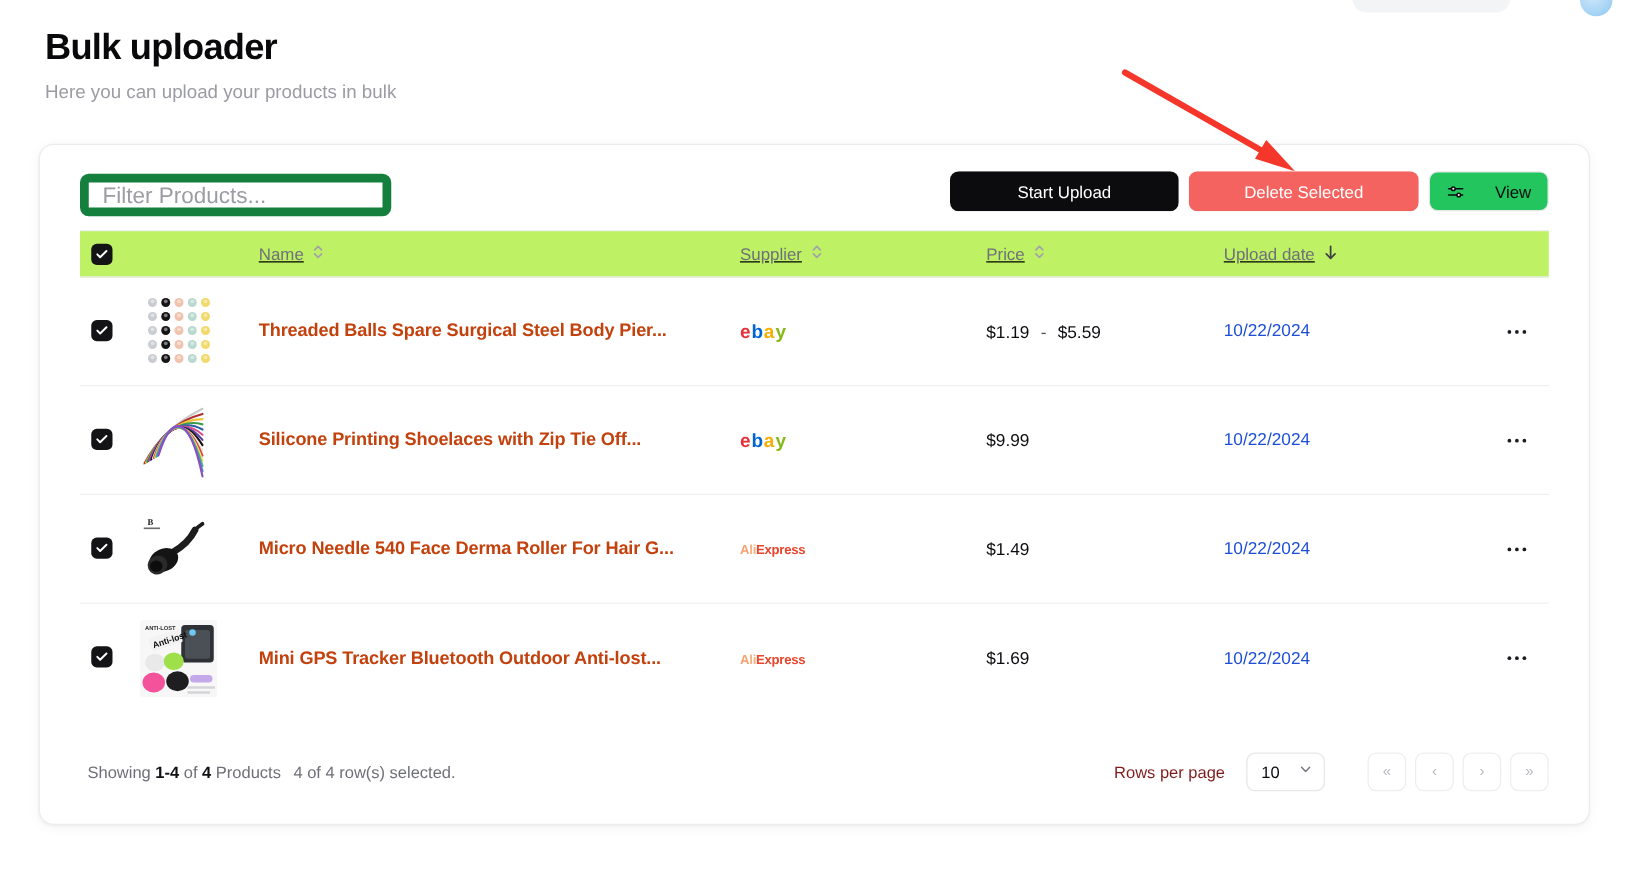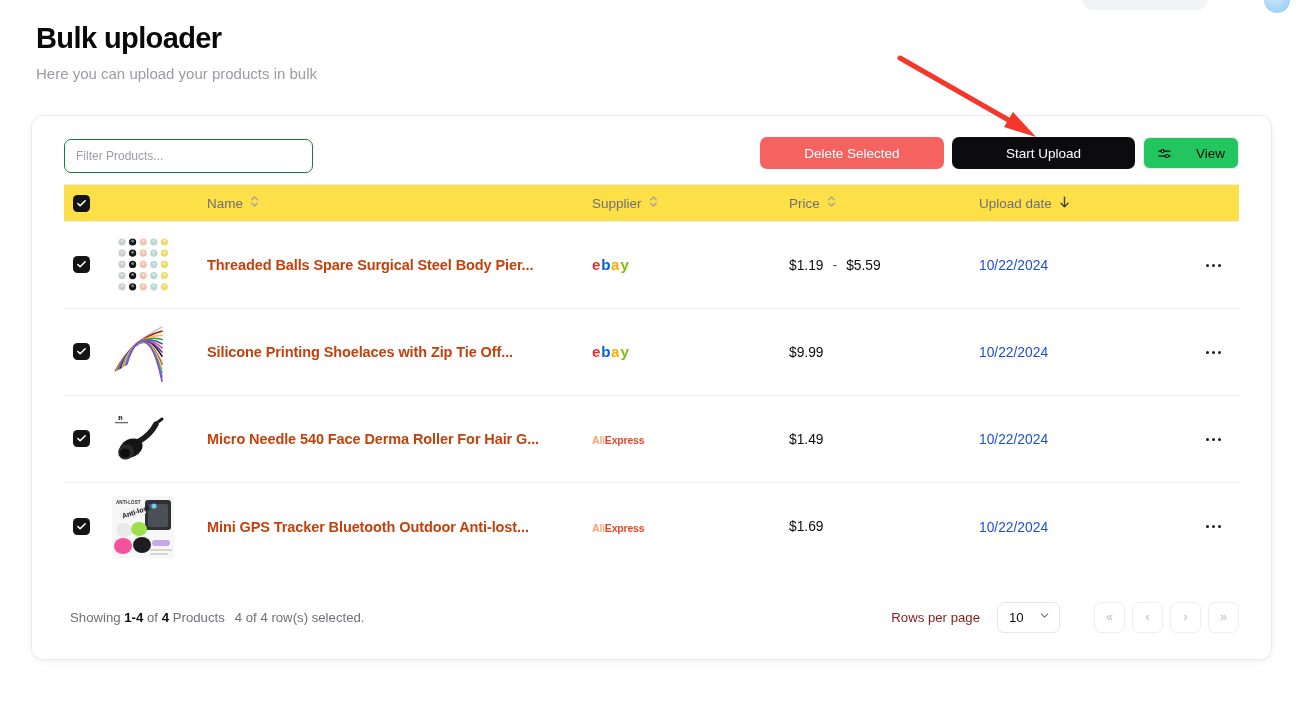--- a/index.html
+++ b/index.html
@@ -42,22 +42,22 @@
     box-shadow: 0 2px 10px rgba(0,0,0,0.045), 0 1px 2px rgba(0,0,0,0.03);
   }
 
   
   .toolbar {
     position: absolute; left: 32px; top: 23px; right: 32px; height: 34px;
   }
   .filter-input {
     position: absolute; left: 0; top: 0;
     width: 249px; height: 34px;
-    border: 1px solid #15803d; border-radius: 7px;
-    font-size: 12px; color: #0b0b0f;
+    border: 7px solid #15803d; border-radius: 7px;
+    font-size: 18px; color: #0b0b0f;
     padding: 0 11px; background: #fff;
     font-family: "Liberation Sans", sans-serif;
     outline: none;
   }
   .filter-input::placeholder { color: #9c9ca4; }
 
   .btn-row { position: absolute; right: 0; top: -2px; display: flex; align-items: center; gap: 8px; }
   .btn {
     height: 32px; border-radius: 7px; border: 1px solid transparent;
     font-size: 13.5px; font-weight: 500;
@@ -73,21 +73,22 @@
   }
   .btn-ghost svg { display:block; }
 
   
   .table { position: absolute; left: 32px; top: 68px; right: 32px; }
   .thead {
     display: flex; align-items: center;
     height: 38px;
     border-top: 1px solid #ededef;
     border-bottom: 1px solid #ededef;
-    background: #fde047;
+    background: #bef264;
+    text-decoration: underline;
   }
   .th {
     font-size: 13.5px; color: #6f6f79; font-weight: 400;
     display: flex; align-items: center; gap: 6px;
   }
   .c-check  { width: 48px; flex: none; padding-left: 9px; }
   .c-img    { width: 95px; flex: none; }
   .c-name   { width: 385px; flex: none; }
   .c-supp   { width: 197px; flex: none; }
   .c-price  { width: 190px; flex: none; }
@@ -179,22 +180,22 @@
   <div class="heading-wrap">
     <div class="page-title">Bulk uploader</div>
     <div class="page-sub">Here you can upload your products in bulk</div>
   </div>
 
   <div class="card">
 
     <div class="toolbar">
       <input class="filter-input" type="text" placeholder="Filter Products..." style="">
       <div class="btn-row">
+        <button class="btn btn-primary">Start Upload</button>
         <button class="btn btn-danger">Delete Selected</button>
-        <button class="btn btn-primary">Start Upload</button>
         <button class="btn btn-ghost">
           <span>
             <svg width="15" height="15" viewBox="0 0 24 24" fill="none" stroke="#0c0c10" stroke-width="2" stroke-linecap="round">
               <line x1="3" y1="8" x2="21" y2="8"></line>
               <line x1="3" y1="16" x2="21" y2="16"></line>
               <circle cx="9" cy="8" r="2.3" fill="#fff"></circle>
               <circle cx="16" cy="16" r="2.3" fill="#fff"></circle>
             </svg>
           </span>
           <span>View</span>

